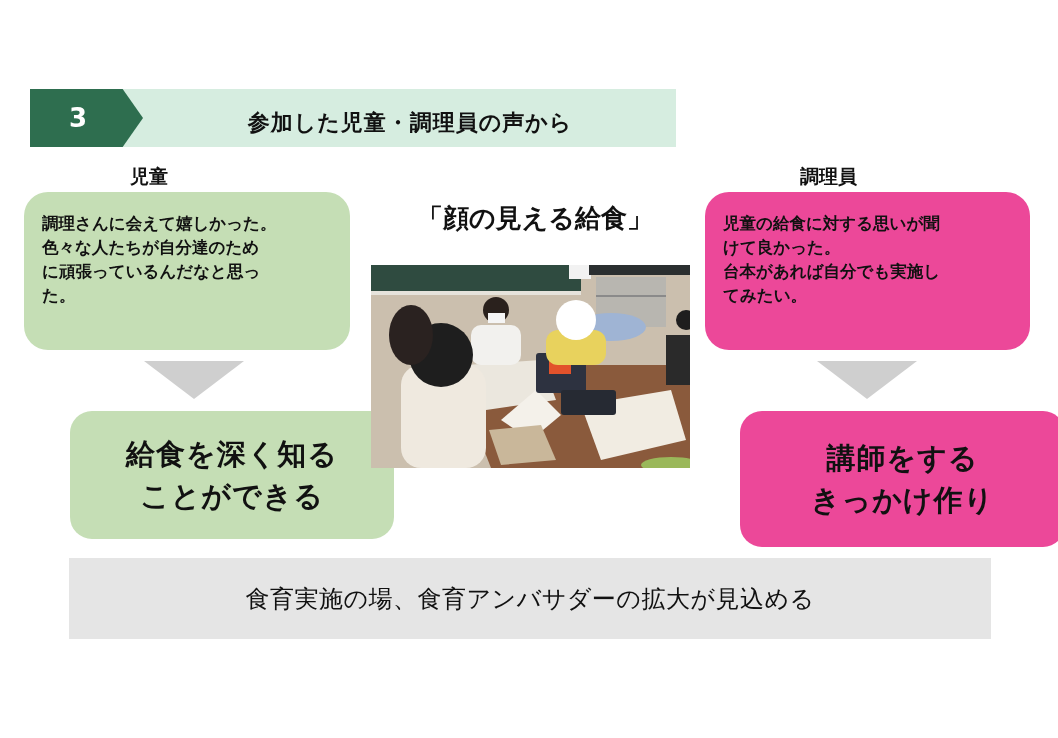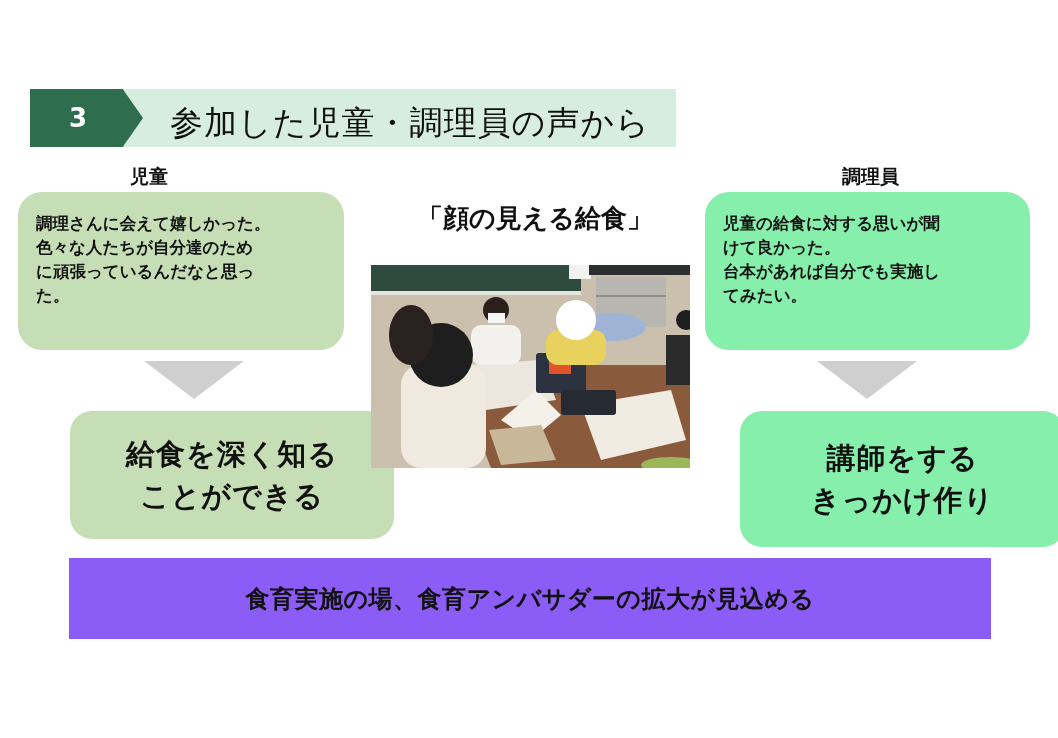--- a/index.html
+++ b/index.html
@@ -21,36 +21,36 @@
     clip-path: polygon(0 0, 82% 0, 100% 50%, 82% 100%, 0 100%);
   }
   .header-num {
     left: 30px; top: 89px; width: 96px; height: 58px;
     color: #ffffff; font-weight: bold; font-size: 26px;
     display: flex; align-items: center; justify-content: center;
   }
   .header-title {
     left: 150px; top: 89px; width: 520px; height: 68px;
     display: flex; align-items: center; justify-content: center;
-    font-weight: normal; font-size: 33px; letter-spacing: 1px;
+    font-weight: bold; font-size: 22px; letter-spacing: 1px;
   }
 
   
   .col-label {
     font-weight: bold; font-size: 19px; text-align: left;
   }
 
   .speech {
     border-radius: 24px; box-sizing: border-box;
     padding: 20px 14px 0 18px;
     font-weight: bold; font-size: 16.5px; line-height: 24px;
     white-space: pre-wrap;
   }
   .green { background: #c5deb5; }
-  .blue { background: #86efac; }
+  .blue { background: #ec4899; }
 
   .arrow-down {
     width: 100px; height: 38px; background: #cfcfcf;
     clip-path: polygon(0 0, 100% 0, 50% 100%);
   }
 
   .result {
     border-radius: 22px;
     display: flex; align-items: center; justify-content: center;
     text-align: center; font-weight: bold; font-size: 29px; line-height: 42px;
@@ -65,35 +65,35 @@
 
   
   .photo {
     left: 371px; top: 265px; width: 319px; height: 203px;
     overflow: hidden; background: #b9aa93;
   }
   .photo svg { display: block; }
 
   .footer {
     left: 69px; top: 558px; width: 922px; height: 81px;
-    background: #8b5cf6;
+    background: #e5e5e5;
     display: flex; align-items: center; justify-content: center;
-    font-weight: bold; font-size: 24px; letter-spacing: 0.5px;
+    font-weight: normal; font-size: 24px; letter-spacing: 0.5px;
   }
 </style>
 </head>
 <body>
 
 <div class="abs header-bar"></div>
 <div class="abs header-chevron"></div>
 <div class="abs header-num">3</div>
 <div class="abs header-title">参加した児童・調理員の声から</div>
 
 <div class="abs col-label" style="left:130px; top:164px; width:130px; height:26px;">児童</div>
-<div class="abs speech green" style="left:18px; top:192px; width:326px; height:158px;">調理さんに会えて嬉しかった。
+<div class="abs speech green" style="left:24px; top:192px; width:326px; height:158px;">調理さんに会えて嬉しかった。
 色々な人たちが自分達のため
 に頑張っているんだなと思っ
 た。</div>
 <div class="abs arrow-down" style="left:144px; top:361px;"></div>
 <div class="abs result green" style="left:34px; top:411px; width:324px; height:128px;">給食を深く知る
 ことができる</div>
 
 <div class="abs center-title">「顔の見える給食」</div>
 <div class="abs photo">
   <svg width="319" height="203" viewBox="0 0 319 203">
@@ -133,21 +133,21 @@
 
     <ellipse cx="40" cy="70" rx="22" ry="30" fill="#2a2220"></ellipse>
 
     <rect x="295" y="70" width="24" height="50" fill="#2a2a2a"></rect>
     <circle cx="315" cy="55" r="10" fill="#1e1e1e"></circle>
 
     <ellipse cx="300" cy="200" rx="30" ry="8" fill="#9ab85a"></ellipse>
   </svg>
 </div>
 
-<div class="abs col-label" style="left:842px; top:164px; width:130px; height:26px;">調理員</div>
+<div class="abs col-label" style="left:800px; top:164px; width:130px; height:26px;">調理員</div>
 <div class="abs speech blue" style="left:705px; top:192px; width:325px; height:158px;">児童の給食に対する思いが聞
 けて良かった。
 台本があれば自分でも実施し
 てみたい。</div>
 <div class="abs arrow-down" style="left:817px; top:361px;"></div>
 <div class="abs result blue" style="left:704px; top:411px; width:325px; height:136px;">講師をする
 きっかけ作り</div>
 
 <div class="abs footer">食育実施の場、食育アンバサダーの拡大が見込める</div>
 

